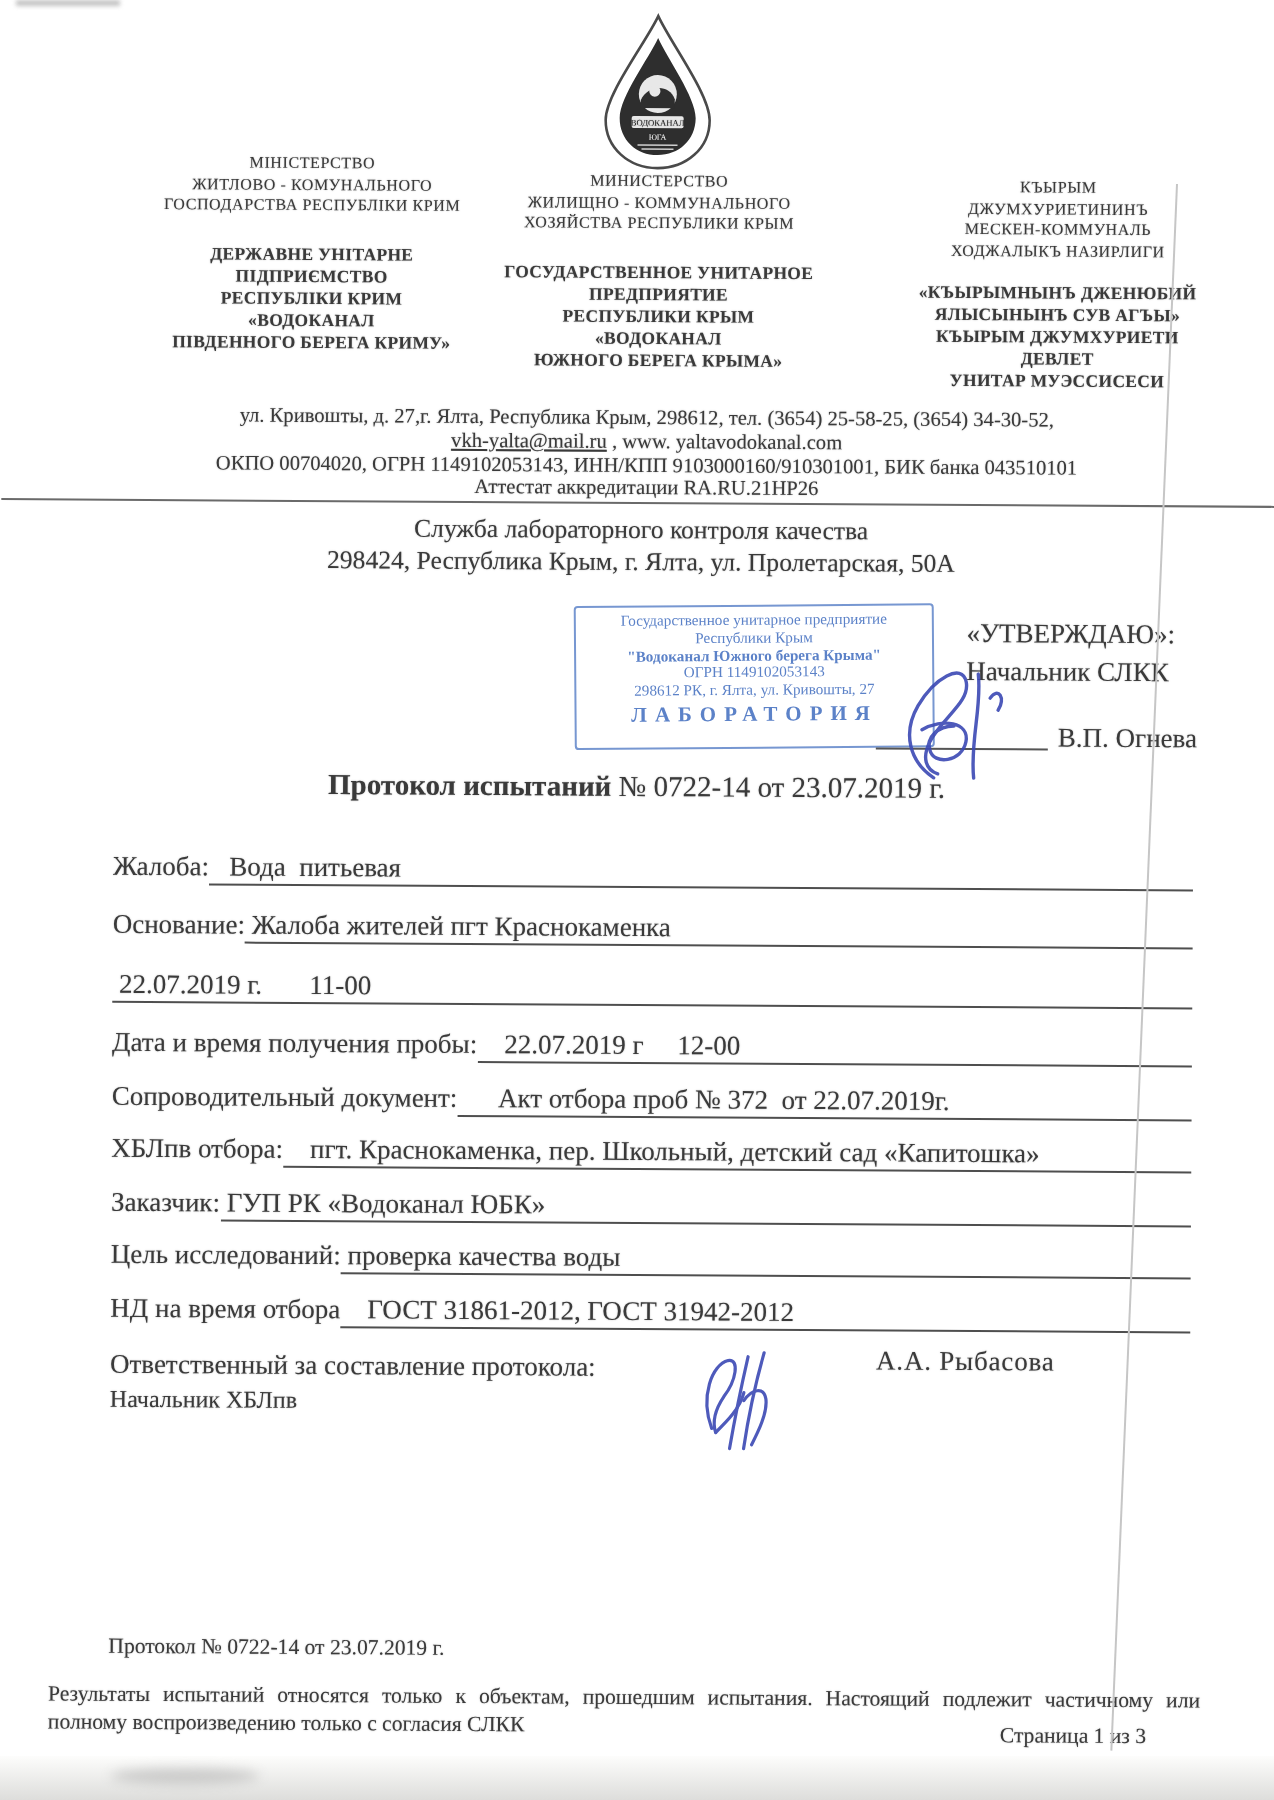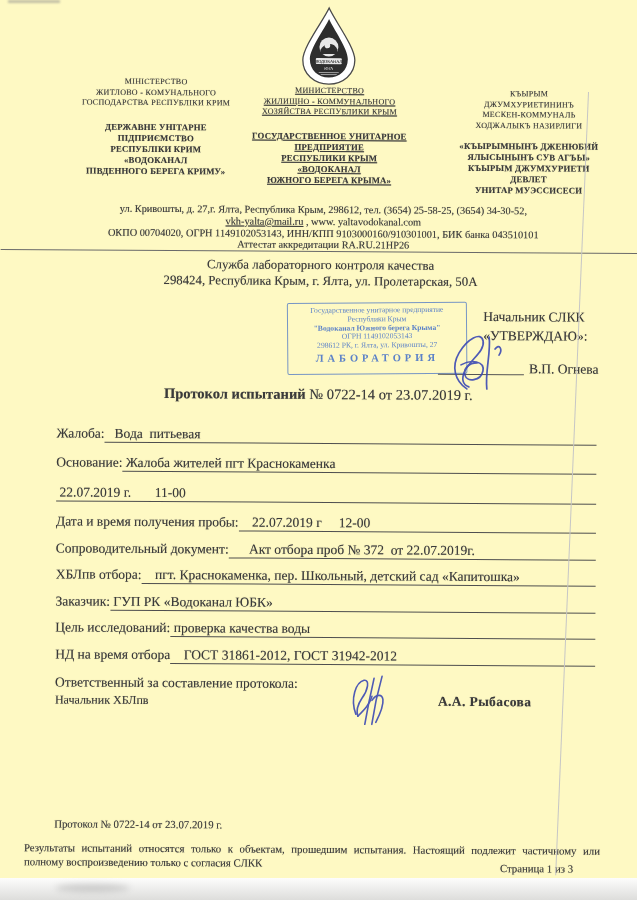--- a/index.html
+++ b/index.html
@@ -1,28 +1,28 @@
 <!DOCTYPE html>
 <html><head>
 <meta charset="utf-8">
 <style>
   html,body{margin:0;padding:0;background:#e9e9e7;}
-  .page{position:relative;width:637px;height:900px;background:#fef9c3;overflow:hidden;
+  .page{position:relative;width:637px;height:900px;background:#ffffff;overflow:hidden;
         font-family:"Liberation Serif",serif;color:#3a3a3a;}
   .doc{position:absolute;inset:0;transform:rotate(0.35deg);transform-origin:50% 40%;
        text-shadow:0 0 0.7px rgba(70,70,70,0.5);}
   .abs{position:absolute;}
   .pre{white-space:pre-line;}
 
   
   .hdr-col{position:absolute;text-align:center;}
   .ministry{font-size:8px;line-height:10.5px;letter-spacing:0.3px;}
   .company{font-weight:bold;font-size:8.7px;line-height:11px;margin-top:13px;letter-spacing:0.2px;}
   .col-left{left:42px;top:78px;width:225px;}
-  .col-center{left:228px;top:86px;width:200px;text-decoration:underline;}
+  .col-center{left:228px;top:86px;width:200px;}
   .col-right{left:425px;top:88px;width:205px;}
   .col-right .company{margin-top:10px;}
 
   
   .contact{left:50px;top:204px;width:545px;text-align:center;font-size:10.3px;line-height:11.8px;}
   .email{text-decoration:underline;}
 
   .hr1{left:0;top:251px;width:637px;border-top:1.2px solid #6a6a6a;height:0;}
 
   .service{left:60px;top:257px;width:520px;text-align:center;font-size:12.8px;line-height:16px;}
@@ -49,21 +49,21 @@
   
   .fields{left:57px;top:414px;width:540px;font-size:13.5px;}
   .frow{display:flex;align-items:flex-end;height:29.5px;}
   .frow.compact{height:26.5px;}
   .flabel{white-space:pre;padding-bottom:1px;}
   .fvalue{flex:1;border-bottom:1px solid #4f4f4f;white-space:pre;overflow:hidden;}
 
   
   .resp1{left:57px;top:676px;font-size:13.5px;}
   .resp2{left:57px;top:694px;font-size:12px;}
-  .resp-name{left:440px;top:693px;font-size:13.5px;letter-spacing:0.4px;font-weight:bold;}
+  .resp-name{left:440px;top:672px;font-size:13.5px;letter-spacing:0.4px;}
 
   
   .f-protocol{left:57px;top:819px;font-size:10.8px;}
   .f-page{left:503px;top:861px;font-size:10.8px;}
   .f-note{left:27px;top:843px;width:576px;font-size:10.8px;line-height:13.5px;text-align:justify;}
 
   
   .scan-vline{position:absolute;left:588px;top:92px;width:1px;height:784px;background:#c6c6c6;
               transform-origin:top center;transform:rotate(2.4deg);}
   .scan-top{position:absolute;left:8px;top:0;width:52px;height:3px;background:#8a8a8a;opacity:.5;filter:blur(1px);}
@@ -139,22 +139,22 @@
     <div class="abs stamp">
       <div class="stamp-l">Государственное унитарное предприятие</div>
       <div class="stamp-l">Республики Крым</div>
       <div class="stamp-l stamp-b">"Водоканал Южного берега Крыма"</div>
       <div class="stamp-l">ОГРН 1149102053143</div>
       <div class="stamp-l">298612 РК, г. Ялта, ул. Кривошты, 27</div>
       <div class="stamp-lab">ЛАБОРАТОРИЯ</div>
     </div>
 
     <div class="abs approval">
+      <div>«УТВЕРЖДАЮ»:</div>
       <div>Начальник  СЛКК</div>
-      <div>«УТВЕРЖДАЮ»:</div>
     </div>
     <div class="abs approve-line"></div>
     <div class="abs approve-name">В.П. Огнева</div>
 
     <svg class="sig" style="left:437px;top:318px;" width="72" height="78" viewBox="0 0 72 78">
       <g fill="none" stroke="#3b49b4" stroke-width="1.7" stroke-linecap="round" opacity="0.9">
         <path d="M30 70 C18 62 14 48 22 34 C30 20 44 12 46 22 C48 32 34 40 28 52 C24 60 26 66 32 68"></path>
         <path d="M24 46 C34 40 48 42 46 52 C44 62 30 64 28 56 C26 50 32 44 40 44"></path>
         <path d="M52 18 C54 34 48 52 50 70"></path>
         <path d="M58 30 C62 24 66 30 62 36"></path>

